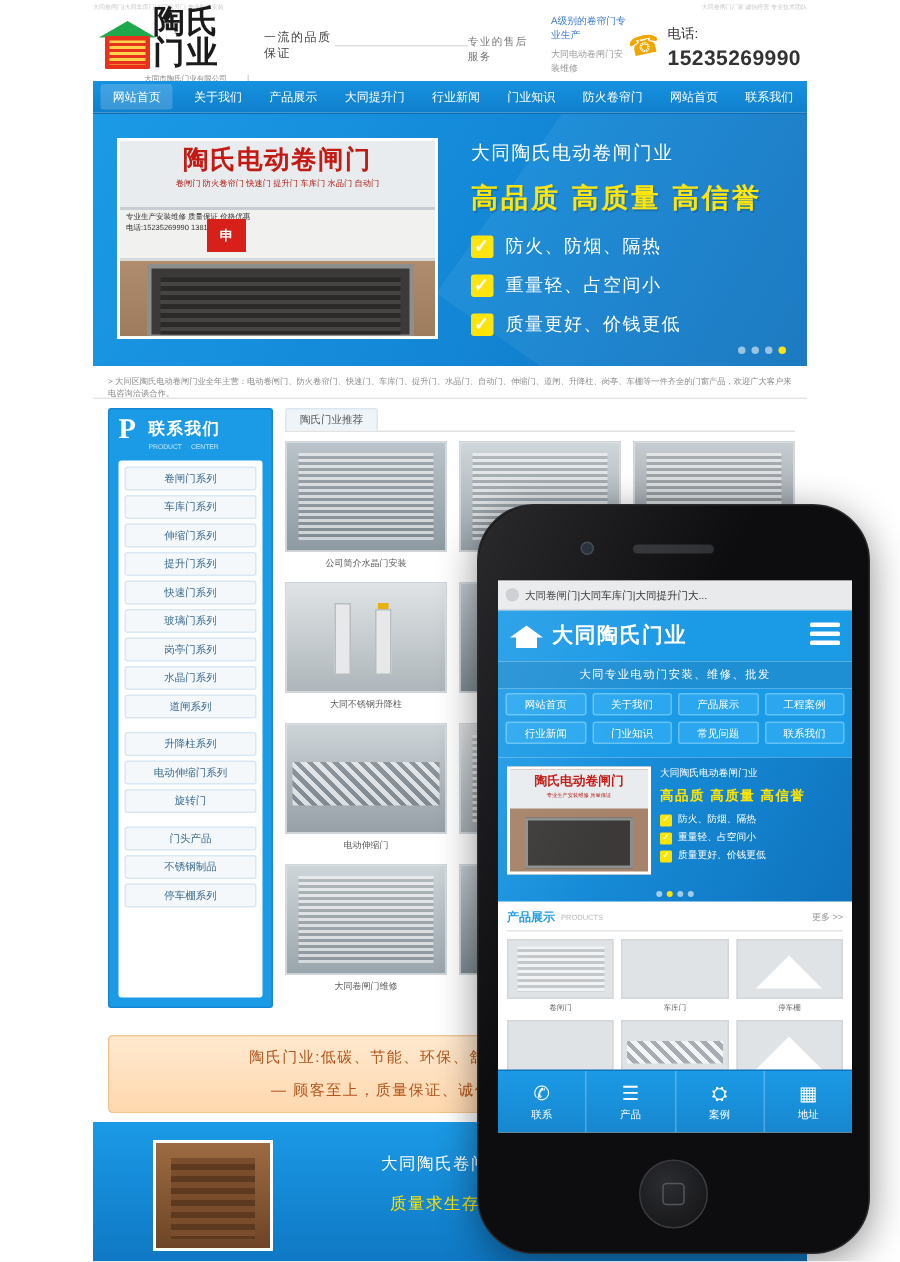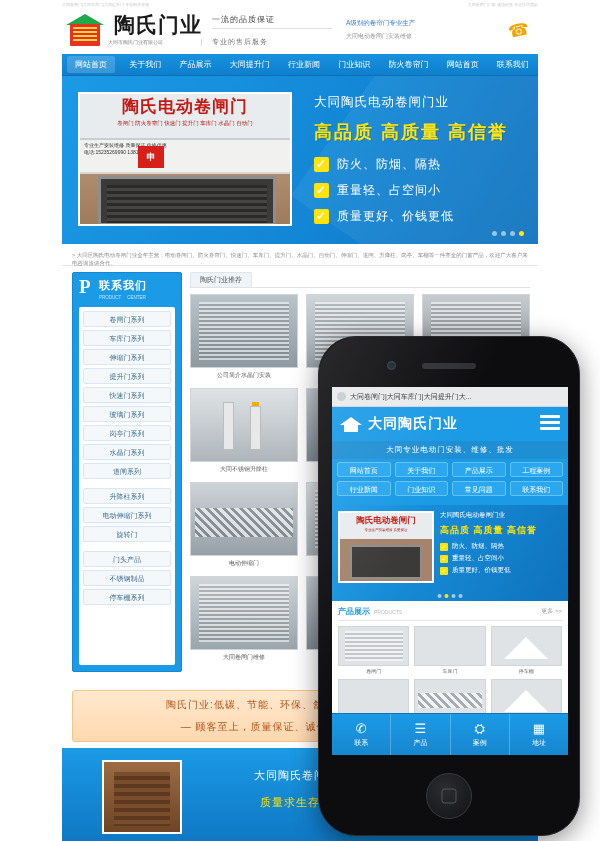--- a/index.html
+++ b/index.html
@@ -58,21 +58,21 @@
   .brand-cn {
     font-size: 21px; font-weight: bold; color: #1a1a1a;
     letter-spacing: 1px; margin-left: 6px; line-height: 1;
   }
   .brand-sub {
     font-size: 5px; color: #8a8a8a; margin-top: 4px; line-height: 1.3;
     border-right: 1px solid #d8d8d8; padding-right: 6px;
   }
   .brand-wrap { display:flex; flex-direction: column; justify-content:center; }
   .slogan-col {
-    margin-left: 10px; display: flex; flex-direction: column; justify-content: center;
+    margin-left: 10px; display: flex; flex-direction: row; justify-content: center; align-items: center;
   }
   .slogan-1 { font-size: 8px; color: #444; letter-spacing: 1px; }
   .slogan-2 { font-size: 7px; color: #777; margin-top: 5px; letter-spacing: 1px; }
   .slogan-div { width: 120px; height:1px; background:#e0e0e0; margin:3px 0; }
   .kw-col {
     margin-left: 14px; display:flex; flex-direction: column; justify-content:center;
   }
   .kw-1 { font-size: 6.5px; color: #3a7bd5; }
   .kw-2 { font-size: 6px; color: #999; margin-top: 4px; }
   .phone-col {
@@ -428,20 +428,24 @@
       <div class="slogan-1">一流的品质保证</div>
       <div class="slogan-div"></div>
       <div class="slogan-2">专业的售后服务</div>
     </div>
     <div class="kw-col">
       <div class="kw-1">A级别的卷帘门专业生产</div>
       <div class="kw-2">大同电动卷闸门安装维修</div>
     </div>
     <div class="phone-col">
       <span class="phone-icon">☎</span>
+      <div>
+        <span class="phone-label">电话:</span>
+        <span class="phone-num">15235269990</span>
+      </div>
     </div>
   </div>
 
   <div class="nav" id="nav">
       <div class="nav-item active">网站首页</div>
       <div class="nav-item">关于我们</div>
       <div class="nav-item">产品展示</div>
       <div class="nav-item">大同提升门</div>
       <div class="nav-item">行业新闻</div>
       <div class="nav-item">门业知识</div>

